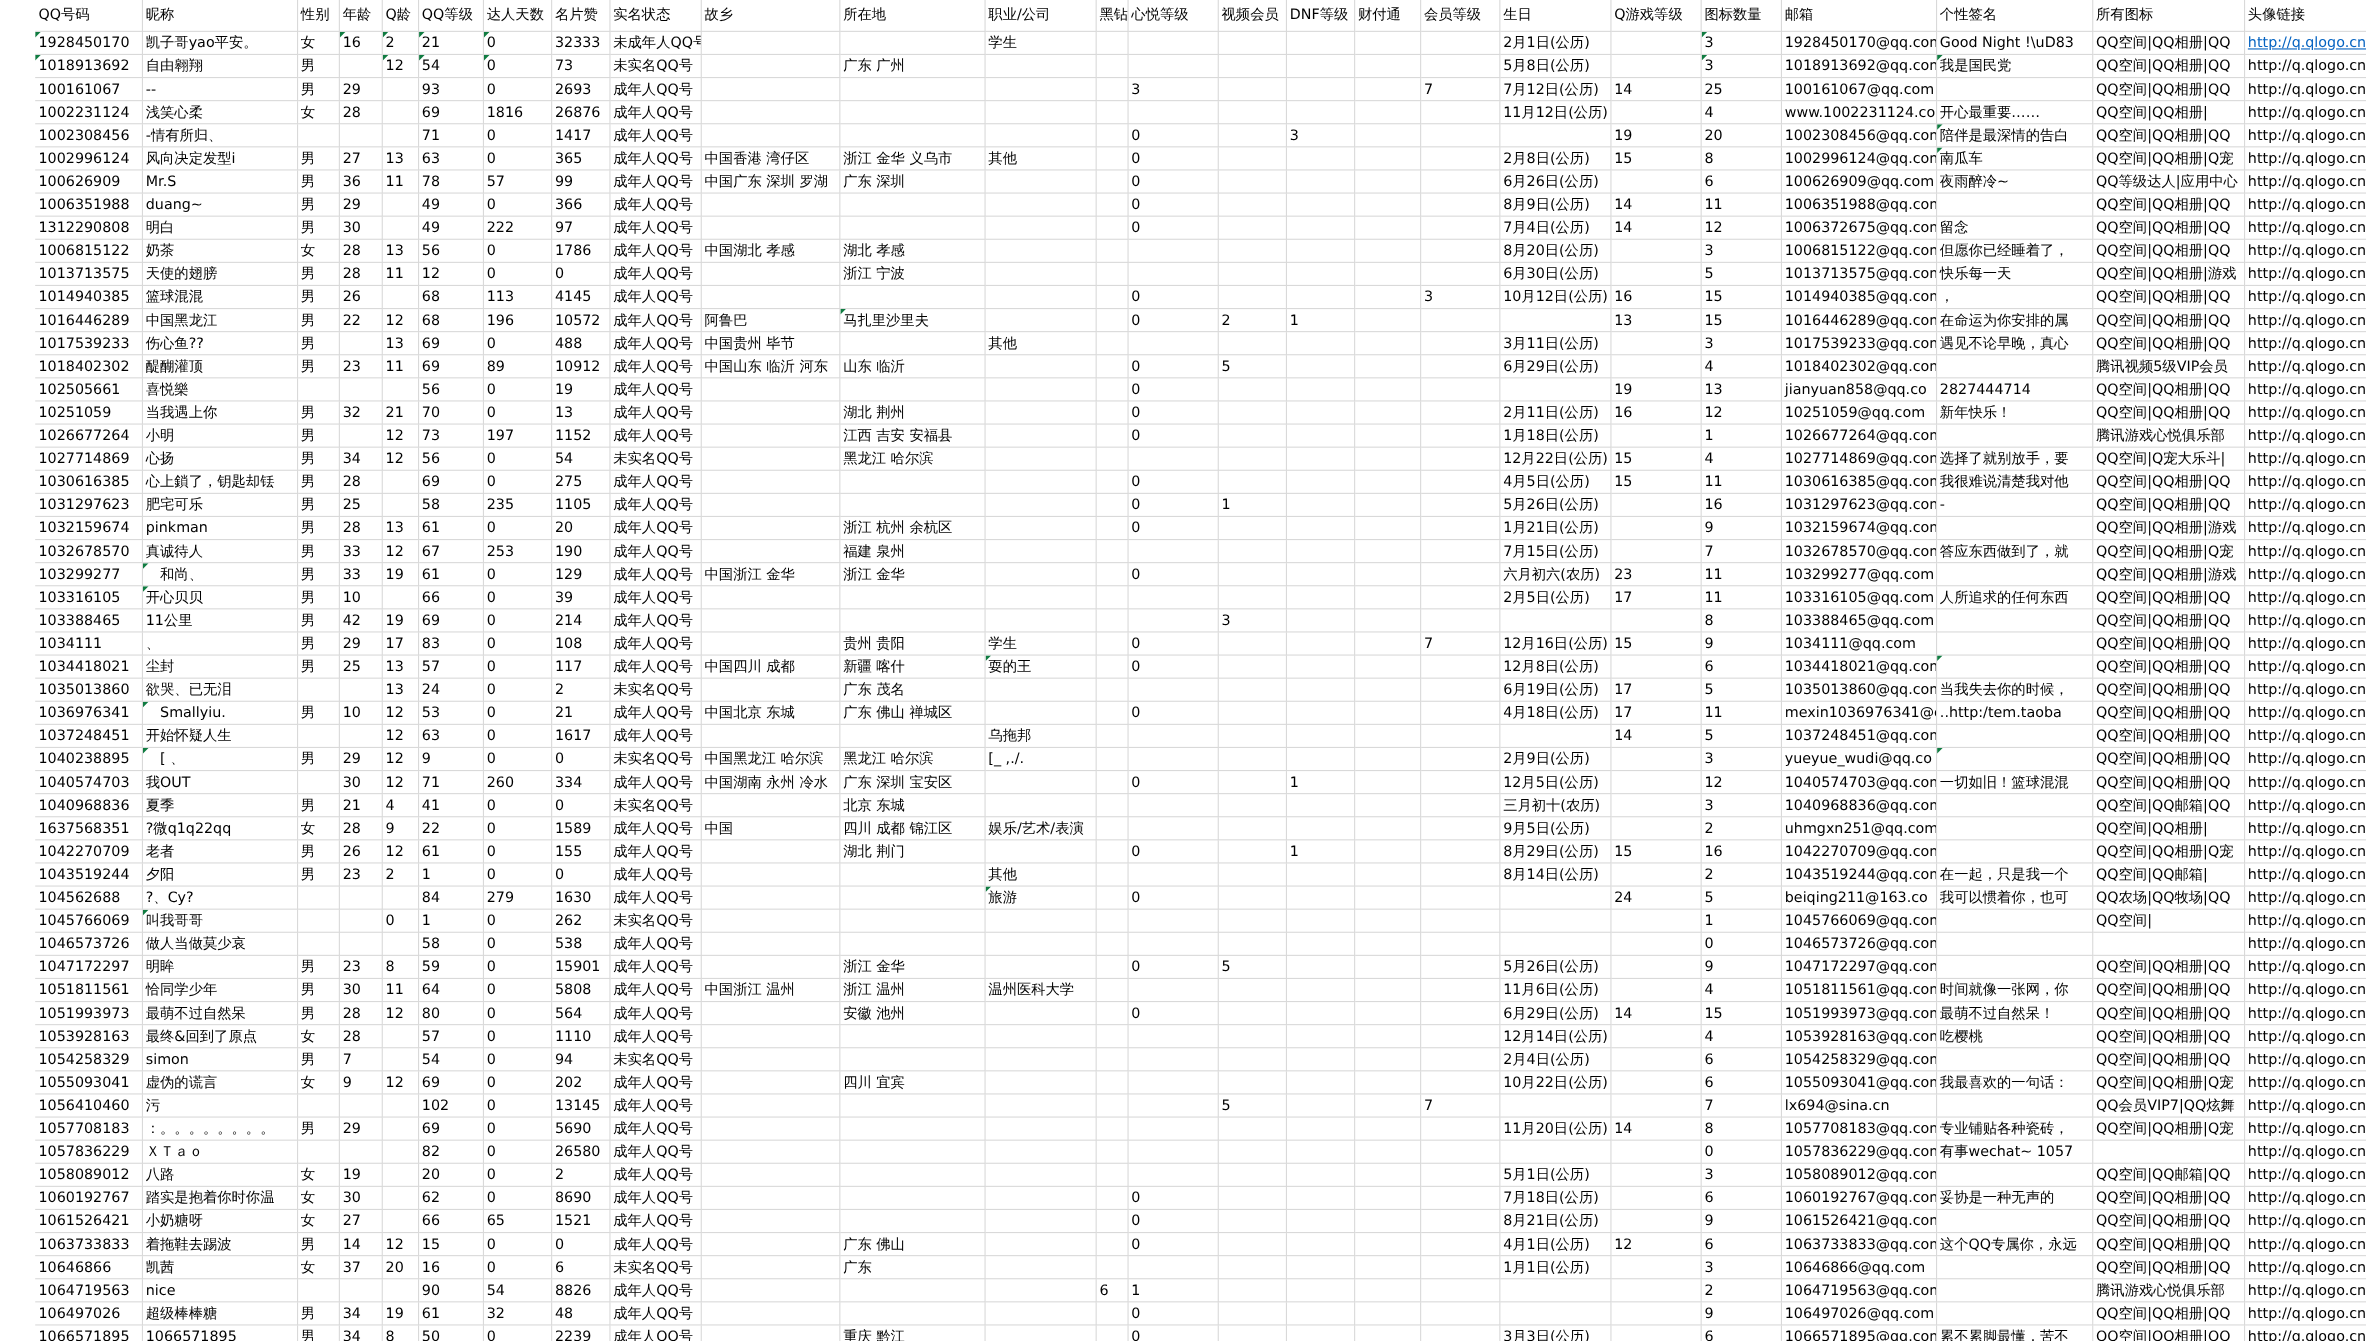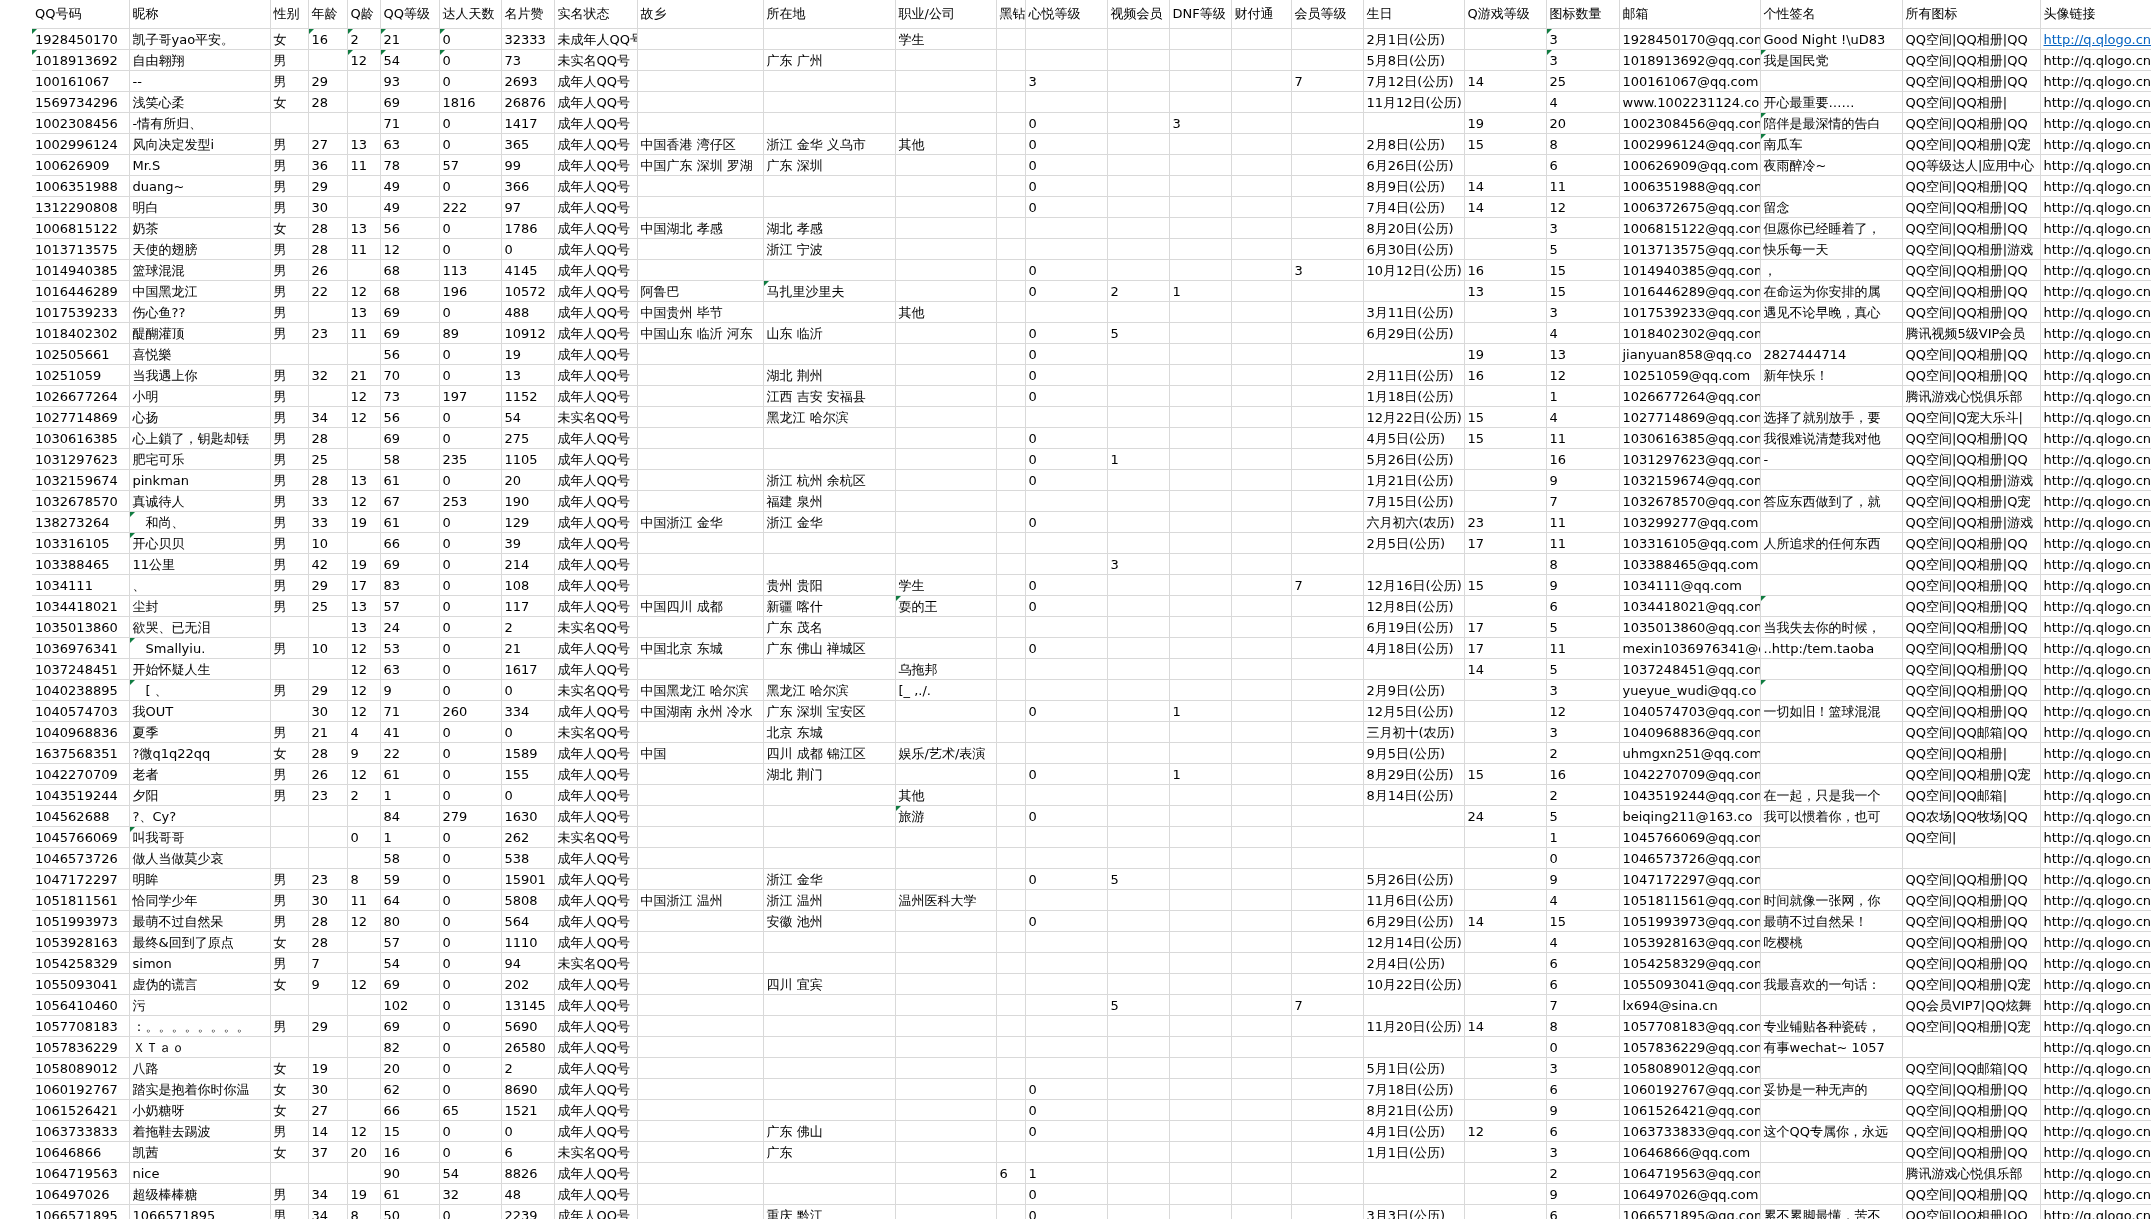--- a/index.html
+++ b/index.html
@@ -179,21 +179,21 @@
           <td>7</td>
           <td>7月12日(公历)</td>
           <td>14</td>
           <td>25</td>
           <td>100161067@qq.com</td>
           <td></td>
           <td>QQ空间|QQ相册|QQ</td>
           <td>http://q.qlogo.cn</td>
         </tr>
         <tr>
-          <td>1569734296</td>
+          <td>1002231124</td>
           <td>浅笑心柔</td>
           <td>女</td>
           <td>28</td>
           <td></td>
           <td>69</td>
           <td>1816</td>
           <td>26876</td>
           <td>成年人QQ号</td>
           <td></td>
           <td></td>
@@ -719,21 +719,21 @@
           <td></td>
           <td>7月15日(公历)</td>
           <td></td>
           <td>7</td>
           <td>1032678570@qq.com</td>
           <td>答应东西做到了，就</td>
           <td>QQ空间|QQ相册|Q宠</td>
           <td>http://q.qlogo.cn</td>
         </tr>
         <tr>
-          <td>138273264</td>
+          <td>103299277</td>
           <td>　和尚、<span class="green-tri"></span></td>
           <td>男</td>
           <td>33</td>
           <td>19</td>
           <td>61</td>
           <td>0</td>
           <td>129</td>
           <td>成年人QQ号</td>
           <td>中国浙江 金华</td>
           <td>浙江 金华</td>

